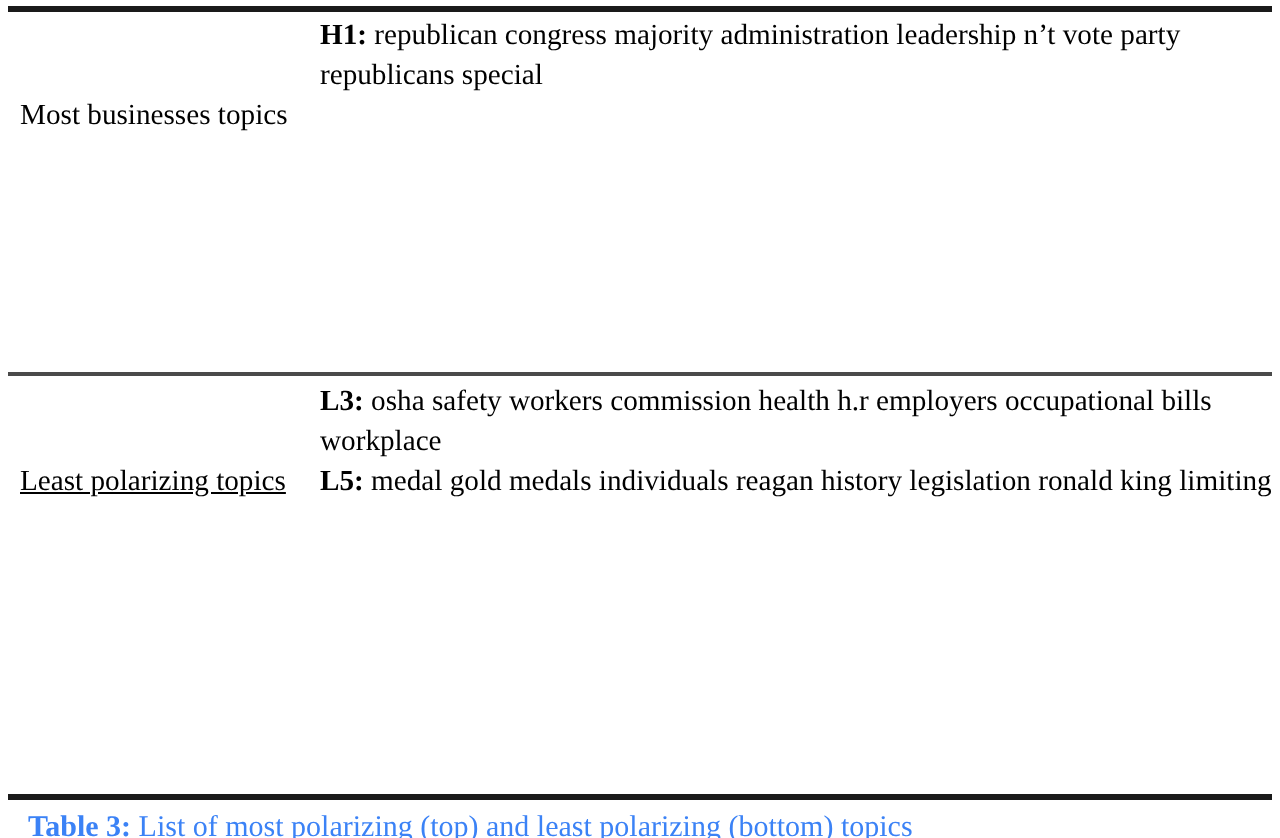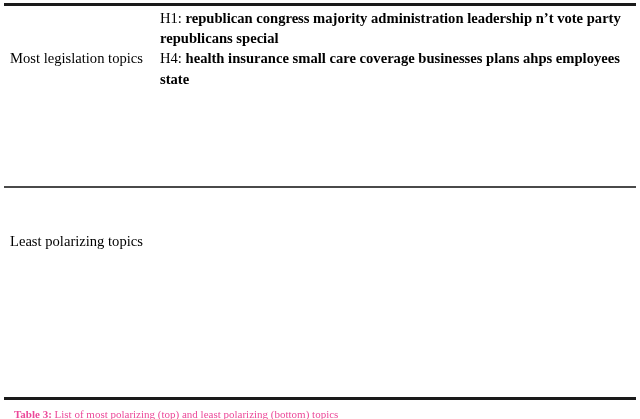--- a/index.html
+++ b/index.html
@@ -56,73 +56,77 @@
   }
   .topic {
     font-size: 14.6px;
     line-height: 20.2px;
     text-indent: 0;
     margin: 0;
     padding: 0;
     text-align: left;
   }
   .topic .tag {
-    font-weight: normal;
+    font-weight: bold;
   }
   .topic .words {
-    font-weight: bold;
+    font-weight: normal;
     margin-top: 44px;
   }
 
   
   .label-high { padding-top: 40px; }
-  .label-low  { padding-top: 40px; }
+  .label-low  { padding-top: 40px; text-decoration: underline; }
 
   .caption {
     position: absolute;
     left: 14px;
     top: 407px;
     width: 614px;
-    font-size: 11px;
+    font-size: 15px;
     line-height: 15px;
     overflow: hidden;
     height: 12px;
-    color: #ec4899;
+    color: #3b82f6;
   }
   .caption .cap-label { font-weight: bold; }
 </style>
 </head>
 <body>
 
 <div class="page">
 
   <div class="rule rule-top"></div>
   <div class="rule rule-mid"></div>
   <div class="rule rule-bottom"></div>
 
   <div class="section section-high">
     <div class="row">
-      <div class="cell-label label-high">Most legislation topics</div>
+      <div class="cell-label label-high">Most businesses topics</div>
       <div class="cell-topics">
         <div class="topic">
           <span class="tag">H1:</span>
           <span class="words">republican congress majority administration leadership n’t vote party republicans special</span>
-        </div>
-        <div class="topic">
-          <span class="tag">H4:</span>
-          <span class="words">health insurance small care coverage businesses plans ahps employees state</span>
         </div>
       </div>
     </div>
   </div>
 
   <div class="section section-low">
     <div class="row">
       <div class="cell-label label-low">Least polarizing topics</div>
       <div class="cell-topics">
+        <div class="topic">
+          <span class="tag">L3:</span>
+          <span class="words">osha safety workers commission health h.r employers occupational bills workplace</span>
+        </div>
+        <div class="topic">
+          <span class="tag">L5:</span>
+          <span class="words">medal gold medals individuals reagan history legislation ronald king limiting</span>
+        </div>
       </div>
     </div>
   </div>
 
   <div class="caption">
     <span class="cap-label">Table 3:</span>
     <span>List of most polarizing (top) and least polarizing (bottom) topics</span>
   </div>
 
 </div>

